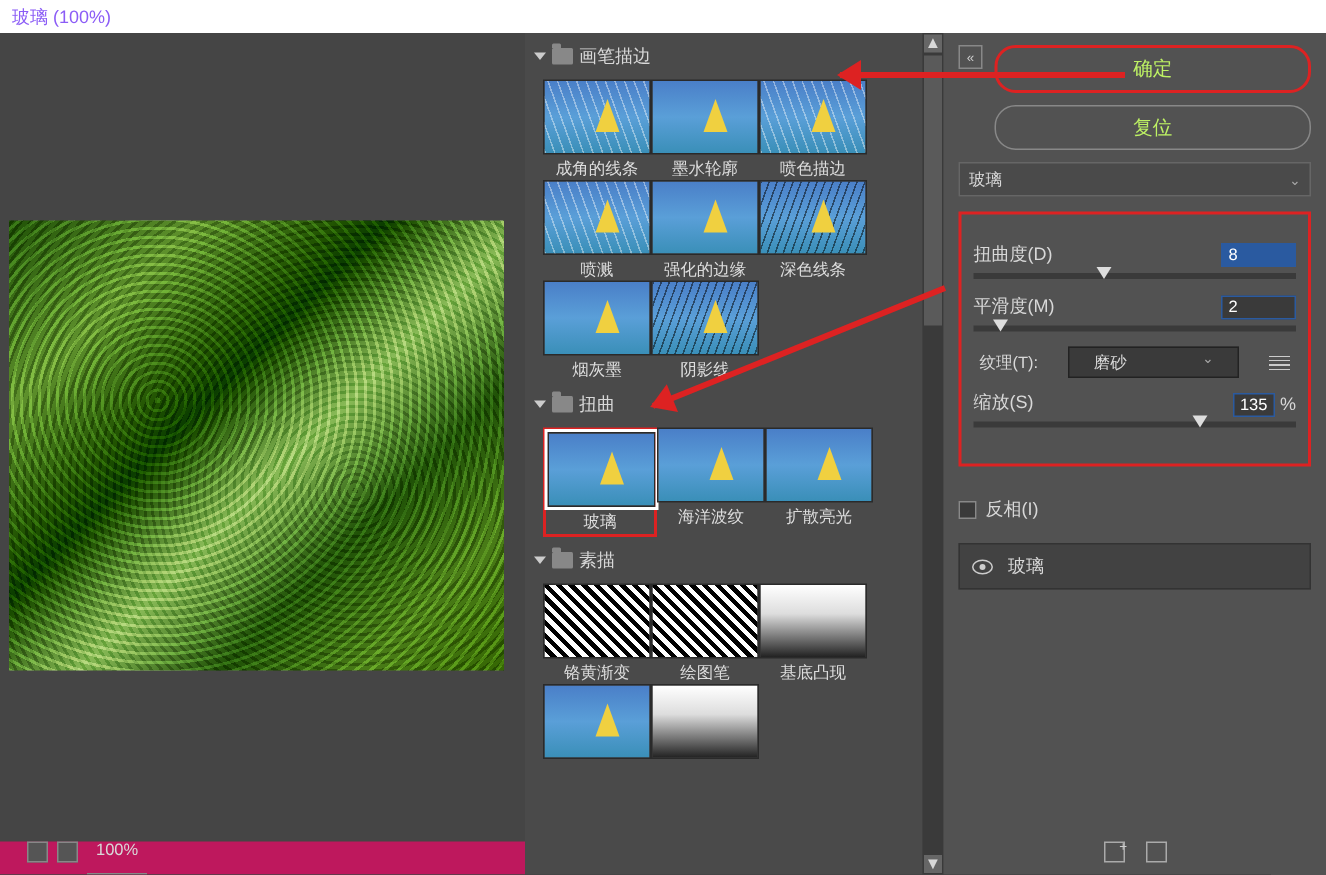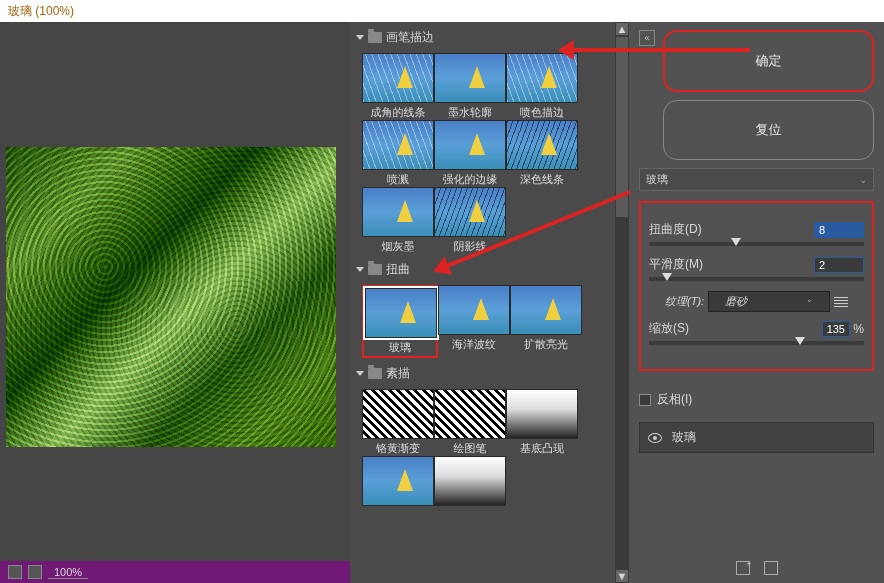--- a/index.html
+++ b/index.html
@@ -1,22 +1,22 @@
 <!DOCTYPE html>
 <html><head>
 <meta charset="utf-8">
 <style>
 * { box-sizing: border-box; margin: 0; padding: 0; }
 body { width: 884px; height: 583px; background: #454545; font-family: "Microsoft YaHei", sans-serif; font-size: 11px; color: #d8d8d8; overflow: hidden; }
-.title-bar { height: 22px; background: #fff; color: #a16207; padding: 3px 8px; font-size: 12px; }
+.title-bar { height: 22px; background: #fff; color: #8b5cf6; padding: 3px 8px; font-size: 12px; }
 .main { display: flex; height: 561px; }
 .preview-pane { width: 350px; background: #454545; position: relative; }
 .preview-img { position: absolute; top: 125px; left: 6px; width: 330px; height: 300px; background: linear-gradient(135deg,#3a5a2a 0%,#6a8a4a 20%,#2a4a1a 40%,#8aaa6a 55%,#3a5a2a 70%,#5a7a3a 85%,#4a6a2a 100%); filter: contrast(1.3) saturate(1.2); }
 .preview-img::after { content:""; position:absolute; inset:0; background: repeating-radial-gradient(circle at 30% 40%, rgba(255,255,255,.3) 0 2px, transparent 2px 6px), repeating-radial-gradient(circle at 70% 60%, rgba(0,0,0,.2) 0 2px, transparent 2px 5px); mix-blend-mode: overlay; }
-.preview-controls { position: absolute; bottom: 0; left: 0; right: 0; height: 22px; background: #701a75; display: flex; align-items: center; gap: 6px; padding: 0 8px; }
+.preview-controls { position: absolute; bottom: 0; left: 0; right: 0; height: 22px; background: #be185d; display: flex; gap: 6px; padding: 0 18px; }
 .sq-btn { width: 14px; height: 14px; border: 1px solid #888; background: #555; display:inline-block; }
 .zoom-val { font-size: 11px; padding: 0 4px; }
 .under { border-bottom: 1px solid #888; padding: 0 6px; }
 .filter-pane { width: 265px; background: #4a4a4a; display:flex; flex-direction:column; }
 .filter-scroll { flex:1; overflow:hidden; padding: 4px 0 0 0; }
 .cat-hdr { display:flex; align-items:center; gap:4px; padding: 3px 6px; font-size:12px; }
 .tri { display:inline-block; width:0; height:0; border-left:4px solid transparent; border-right:4px solid transparent; border-top:5px solid #ccc; }
 .folder-icon { width:14px; height:11px; background:#888; display:inline-block; border-radius:1px; position:relative; }
 .folder-icon::before { content:""; position:absolute; top:-3px; left:0; width:6px; height:3px; background:#888; border-radius:1px 1px 0 0; }
 .thumbs { display:flex; flex-wrap:wrap; gap:0; padding: 4px 4px 4px 12px; }
@@ -33,31 +33,31 @@
 .thumb-img.half::after { display:none; }
 .thumb-lbl { font-size:11px; margin-top:2px; color:#ddd; white-space:nowrap; overflow:hidden; }
 .thumb.selected .thumb-img { outline:2px solid #fff; }
 .thumb.hilite { border:2px solid #d22; padding:1px; width:76px; }
 .scrollbar-v { width:14px; background:#3a3a3a; position:relative; }
 .scrollbar-v .arrow { width:12px; height:12px; background:#666; position:absolute; left:1px; display:flex; align-items:center; justify-content:center; }
 .scrollbar-v .arrow.up { top:1px; }
 .scrollbar-v .arrow.dn { bottom:1px; }
 .scrollbar-v .track-thumb { position:absolute; left:1px; top:15px; width:12px; height:180px; background:#5a5a5a; }
 .right-pane { flex:1; background:#525252; padding: 8px 10px; display:flex; flex-direction:column; position:relative; }
-.btn-wide { border:1px solid #888; background:#525252; color:#e5e5e5; border-radius:14px; padding:20px 0; text-align:center; font-size:13px; margin-bottom:8px; cursor:pointer; }
+.btn-wide { border:1px solid #888; background:#525252; color:#bef264; border-radius:14px; padding:5px 0; text-align:center; font-size:13px; margin-bottom:8px; cursor:pointer; }
 .btn-wide.ok { border:2px solid #d22; }
 .select-row { border:1px solid #666; background:#4a4a4a; padding:3px 6px; display:flex; justify-content:space-between; align-items:center; margin-bottom:10px; }
 .chev { font-size:9px; color:#aaa; }
 .param-box { border:2px solid #d22; padding:10px 8px 14px; margin-bottom:10px; }
 .param-row { display:flex; justify-content:space-between; align-items:center; margin:8px 0 2px; font-size:12px;gap:44px; }
 .param-val { width:50px; background:#3a3a3a; border:1px solid #2a5aa0; color:#fff; text-align:left; padding:1px 4px; font-size:11px; }
 .param-val.hl { background:#2a5aa0; }
 .slider { height:4px; background:#3a3a3a; position:relative; margin:4px 0 10px; }
 .slider .knob { position:absolute; top:-4px; width:0; height:0; border-left:5px solid transparent; border-right:5px solid transparent; border-top:8px solid #ddd; }
-.tex-row { display:flex; align-items:center; gap:4px; margin:8px 16px;font-style:italic; }
+.tex-row { display:flex; align-items:center; gap:20px; margin:8px 4px; }
 .tex-sel { flex:1; background:#3a3a3a; border:1px solid #222; padding:2px 16px; display:flex; justify-content:space-between; }
 .menu-ic { width:14px; height:10px; background: repeating-linear-gradient(#ccc 0 1px, transparent 1px 3px); }
 .chk-row { display:flex; align-items:center; gap:6px; margin:10px 0; font-size:12px; }
 .chk { width:12px; height:12px; border:1px solid #888; background:#3a3a3a; }
 .layer-row { background:#424242; border:1px solid #333; padding:6px 8px; display:flex; align-items:center; gap:10px; font-size:12px; margin-top:4px; }
 .eye { width:14px; height:10px; border:1px solid #ccc; border-radius:50%; position:relative; }
 .eye::after { content:""; position:absolute; top:2px; left:4px; width:4px; height:4px; background:#ccc; border-radius:50%; }
 .bottom-icons { position:absolute; bottom:8px; left:50%; transform:translateX(-50%); display:flex; gap:14px; }
 .new-ic, .del-ic { width:14px; height:14px; border:1px solid #aaa; position:relative; }
 .new-ic::after { content:"+"; position:absolute; top:-3px; right:-3px; font-size:9px; color:#ccc; }

